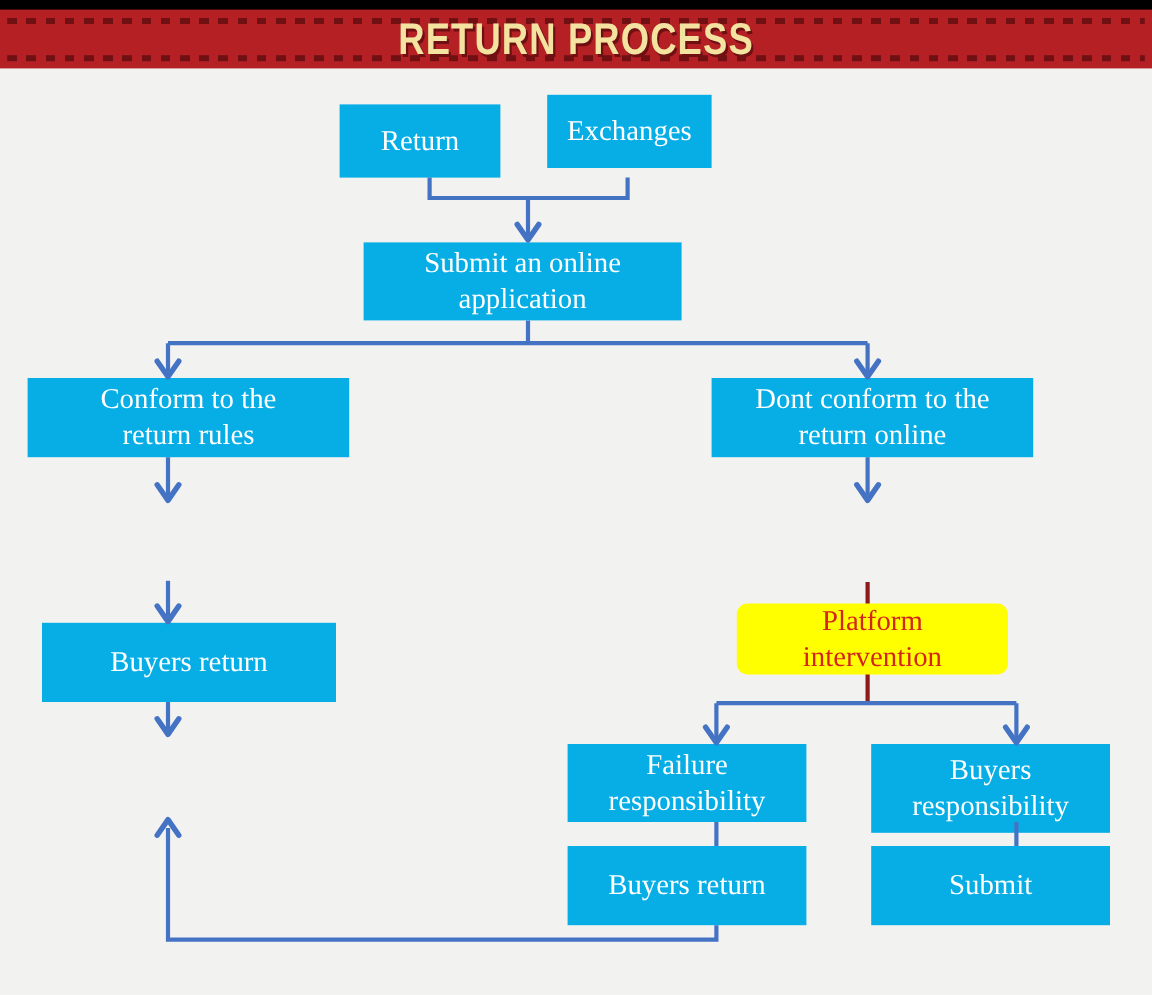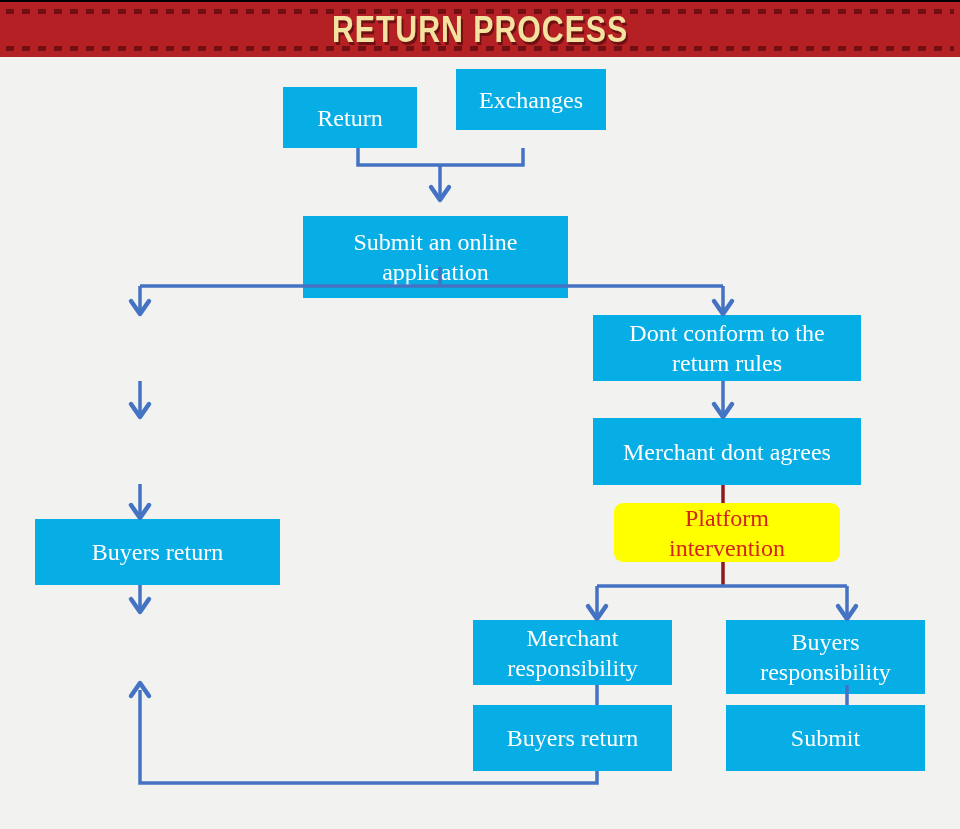--- a/index.html
+++ b/index.html
@@ -28,21 +28,21 @@
     background:var(--page_bg);
     overflow:hidden;
   }
   
   .banner{
     position:absolute;
     left:0; top:0;
     width:960px;
     height:57px;
     background:var(--banner_bg);
-    border-top:2px solid #000000;
+    border-top:8px solid #000000;
     box-sizing:border-box;
     display:flex;
     align-items:center;
     justify-content:center;
   }
   .banner .dash{
     position:absolute;
     left:6px;
     width:948px;
     height:5px;
@@ -123,49 +123,49 @@
   </header>
 
   <svg class="layer layer-under" viewBox="0 0 960 829">
     <path class="red-line" d="M723 485 L723 585"></path>
   </svg>
 
   <div class="node" style="left:283px;top:87px;width:134px;height:61px">
     <span class="node-label">Return</span>
   </div>
 
-  <div class="node" style="left:456px;top:69px;width:150px;height:61px">
+  <div class="node" style="left:456px;top:79px;width:137px;height:61px">
     <span class="node-label">Exchanges</span>
   </div>
 
-  <div class="node" style="left:303px;top:216px;width:265px;height:82px">
+  <div class="node" style="left:303px;top:202px;width:265px;height:65px">
     <span class="node-label" style="max-width:230px">Submit an online application</span>
   </div>
 
+  <div class="node" style="left:23px;top:315px;width:268px;height:66px">
+    <span class="node-label" style="max-width:200px">Conform to the return rules</span>
+  </div>
 
   <div class="node" style="left:593px;top:315px;width:268px;height:66px">
-    <span class="node-label" style="max-width:215px">Dont conform to the return rules</span>
-  </div>
-
-
-  <div class="node" style="left:593px;top:418px;width:268px;height:67px">
-    <span class="node-label">Merchant dont agrees</span>
-  </div>
+    <span class="node-label" style="max-width:215px">Dont conform to the return online</span>
+  </div>
+
+
 
   <div class="node highlight" style="left:614px;top:503px;width:226px;height:59px">
     <span class="node-label" style="max-width:130px">Platform intervention</span>
   </div>
 
   <div class="node" style="left:35px;top:519px;width:245px;height:66px">
     <span class="node-label">Buyers return</span>
   </div>
 
 
   <div class="node" style="left:473px;top:620px;width:199px;height:65px">
-    <span class="node-label" style="max-width:150px">Merchant responsibility</span>
+    <span class="node-label" style="max-width:150px">Failure responsibility</span>
   </div>
 
   <div class="node" style="left:726px;top:620px;width:199px;height:74px">
     <span class="node-label" style="max-width:150px">Buyers responsibility</span>
   </div>
 
   <div class="node" style="left:473px;top:705px;width:199px;height:66px">
     <span class="node-label">Buyers return</span>
   </div>
 

